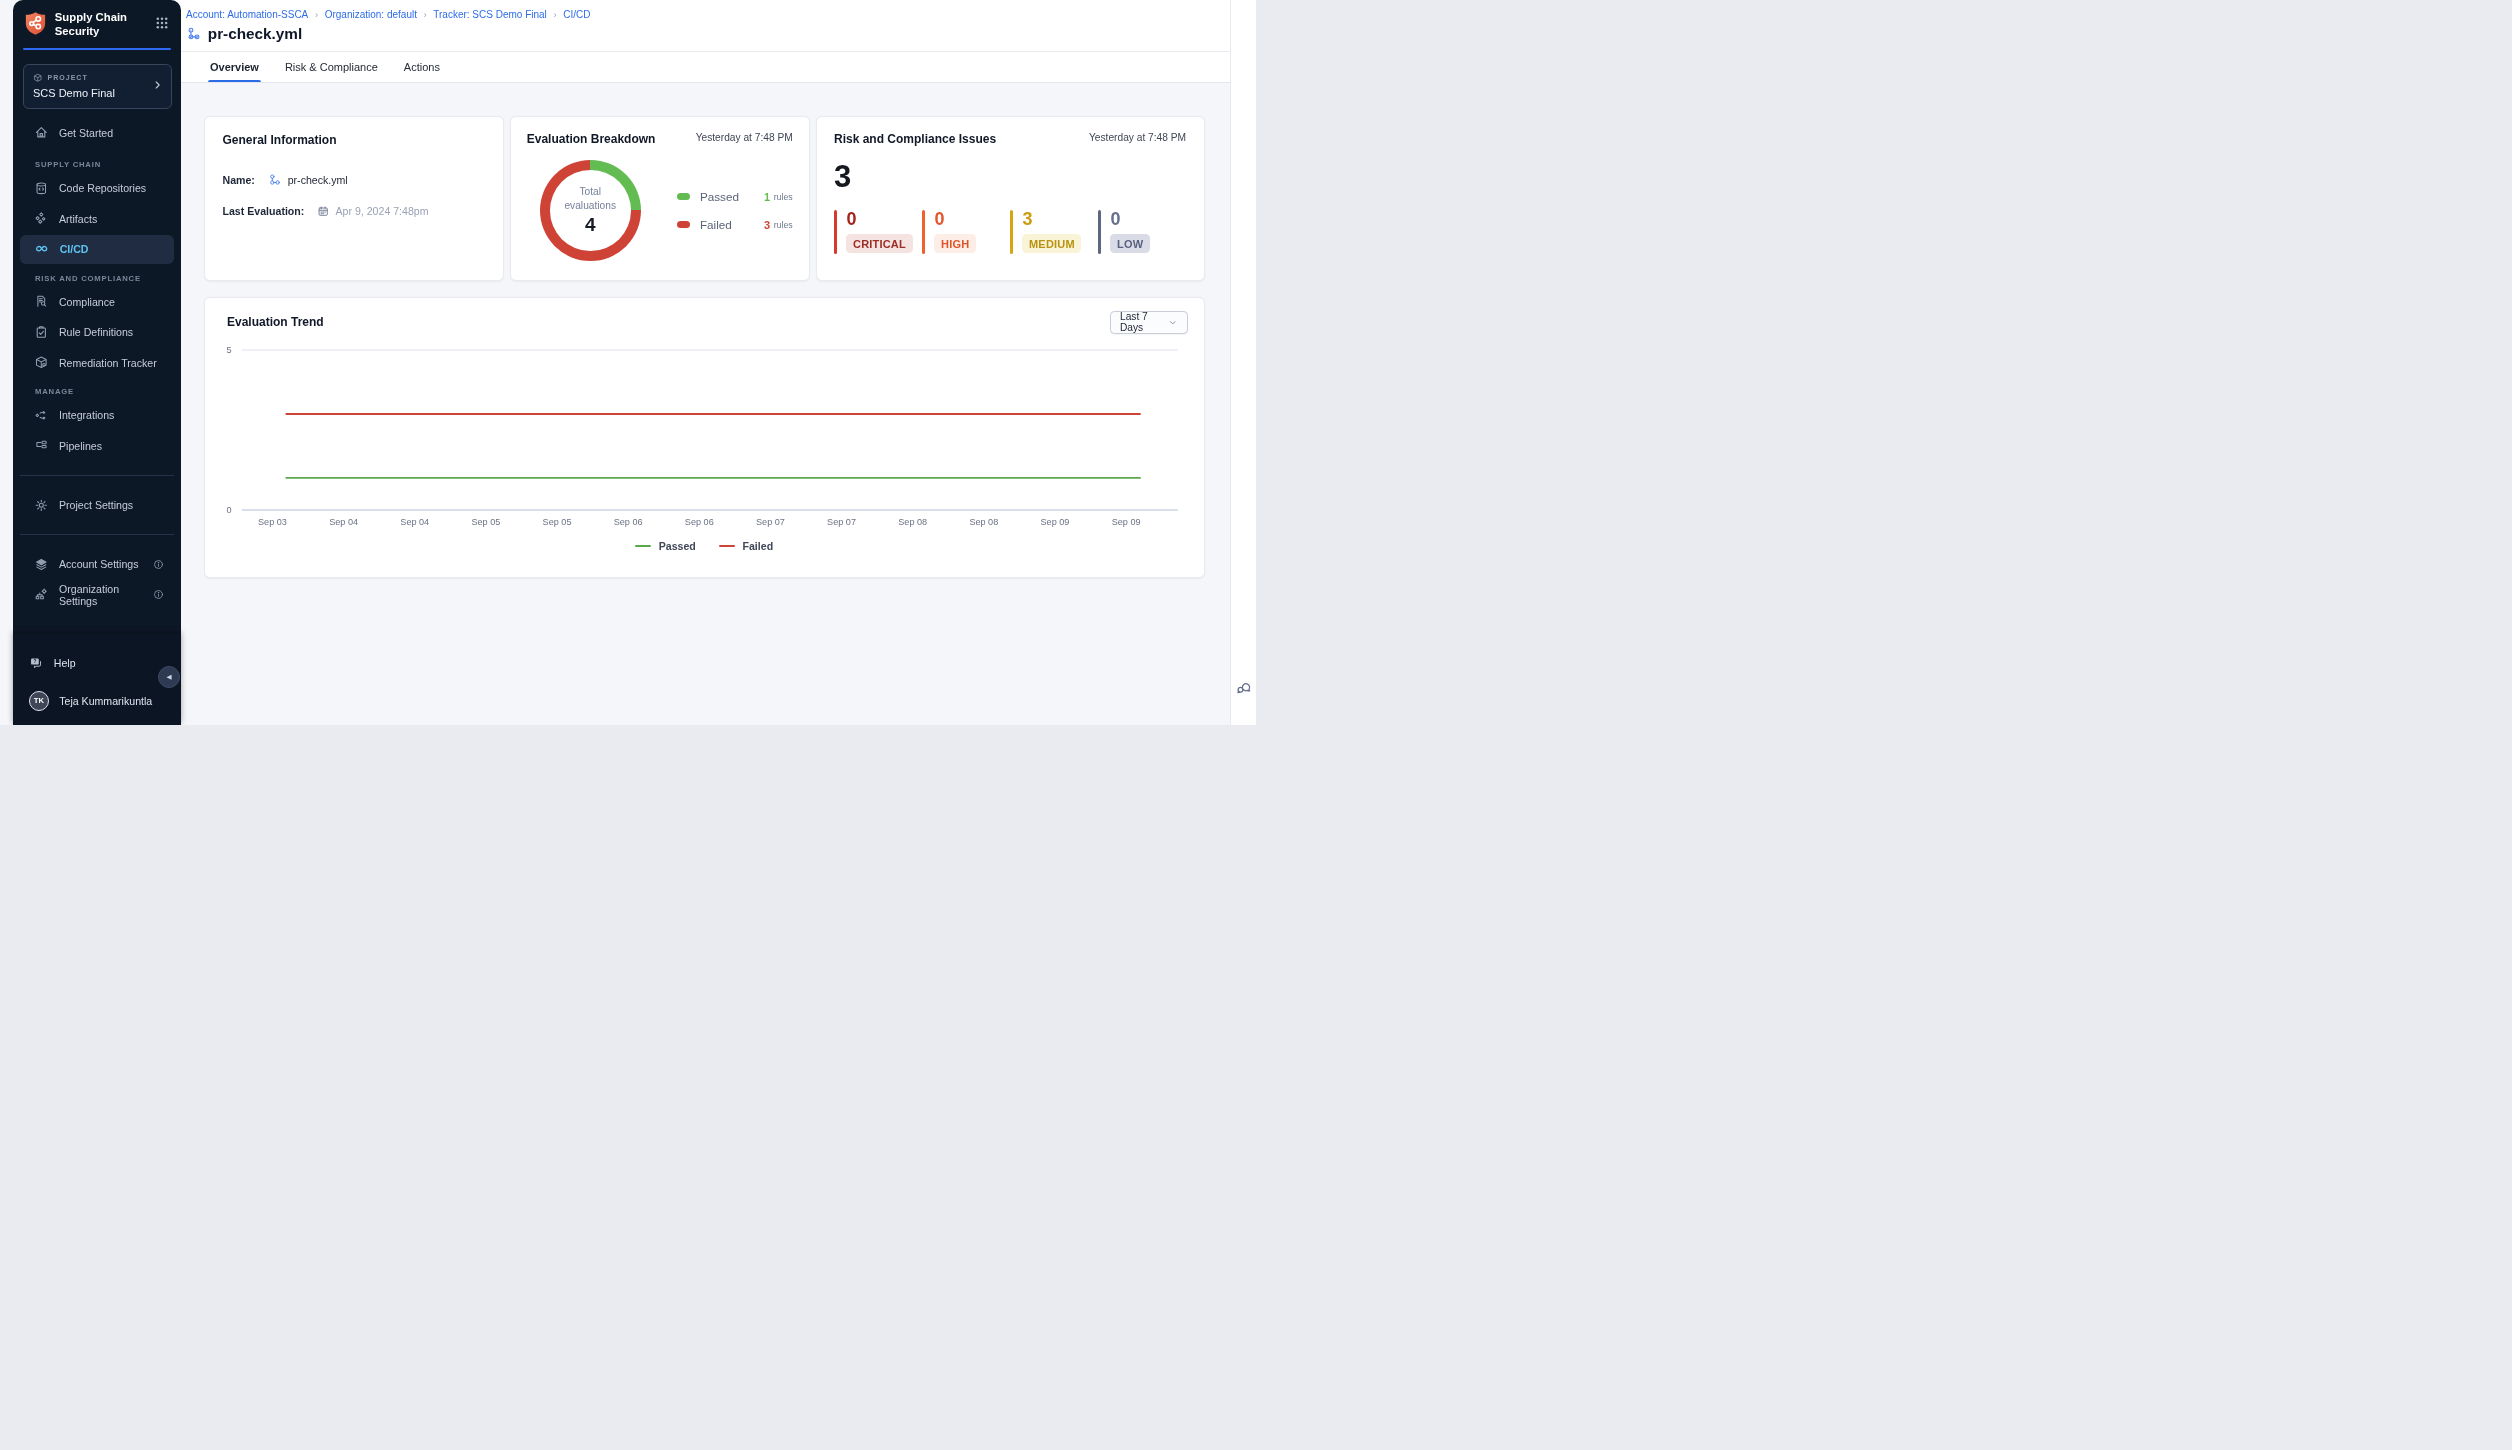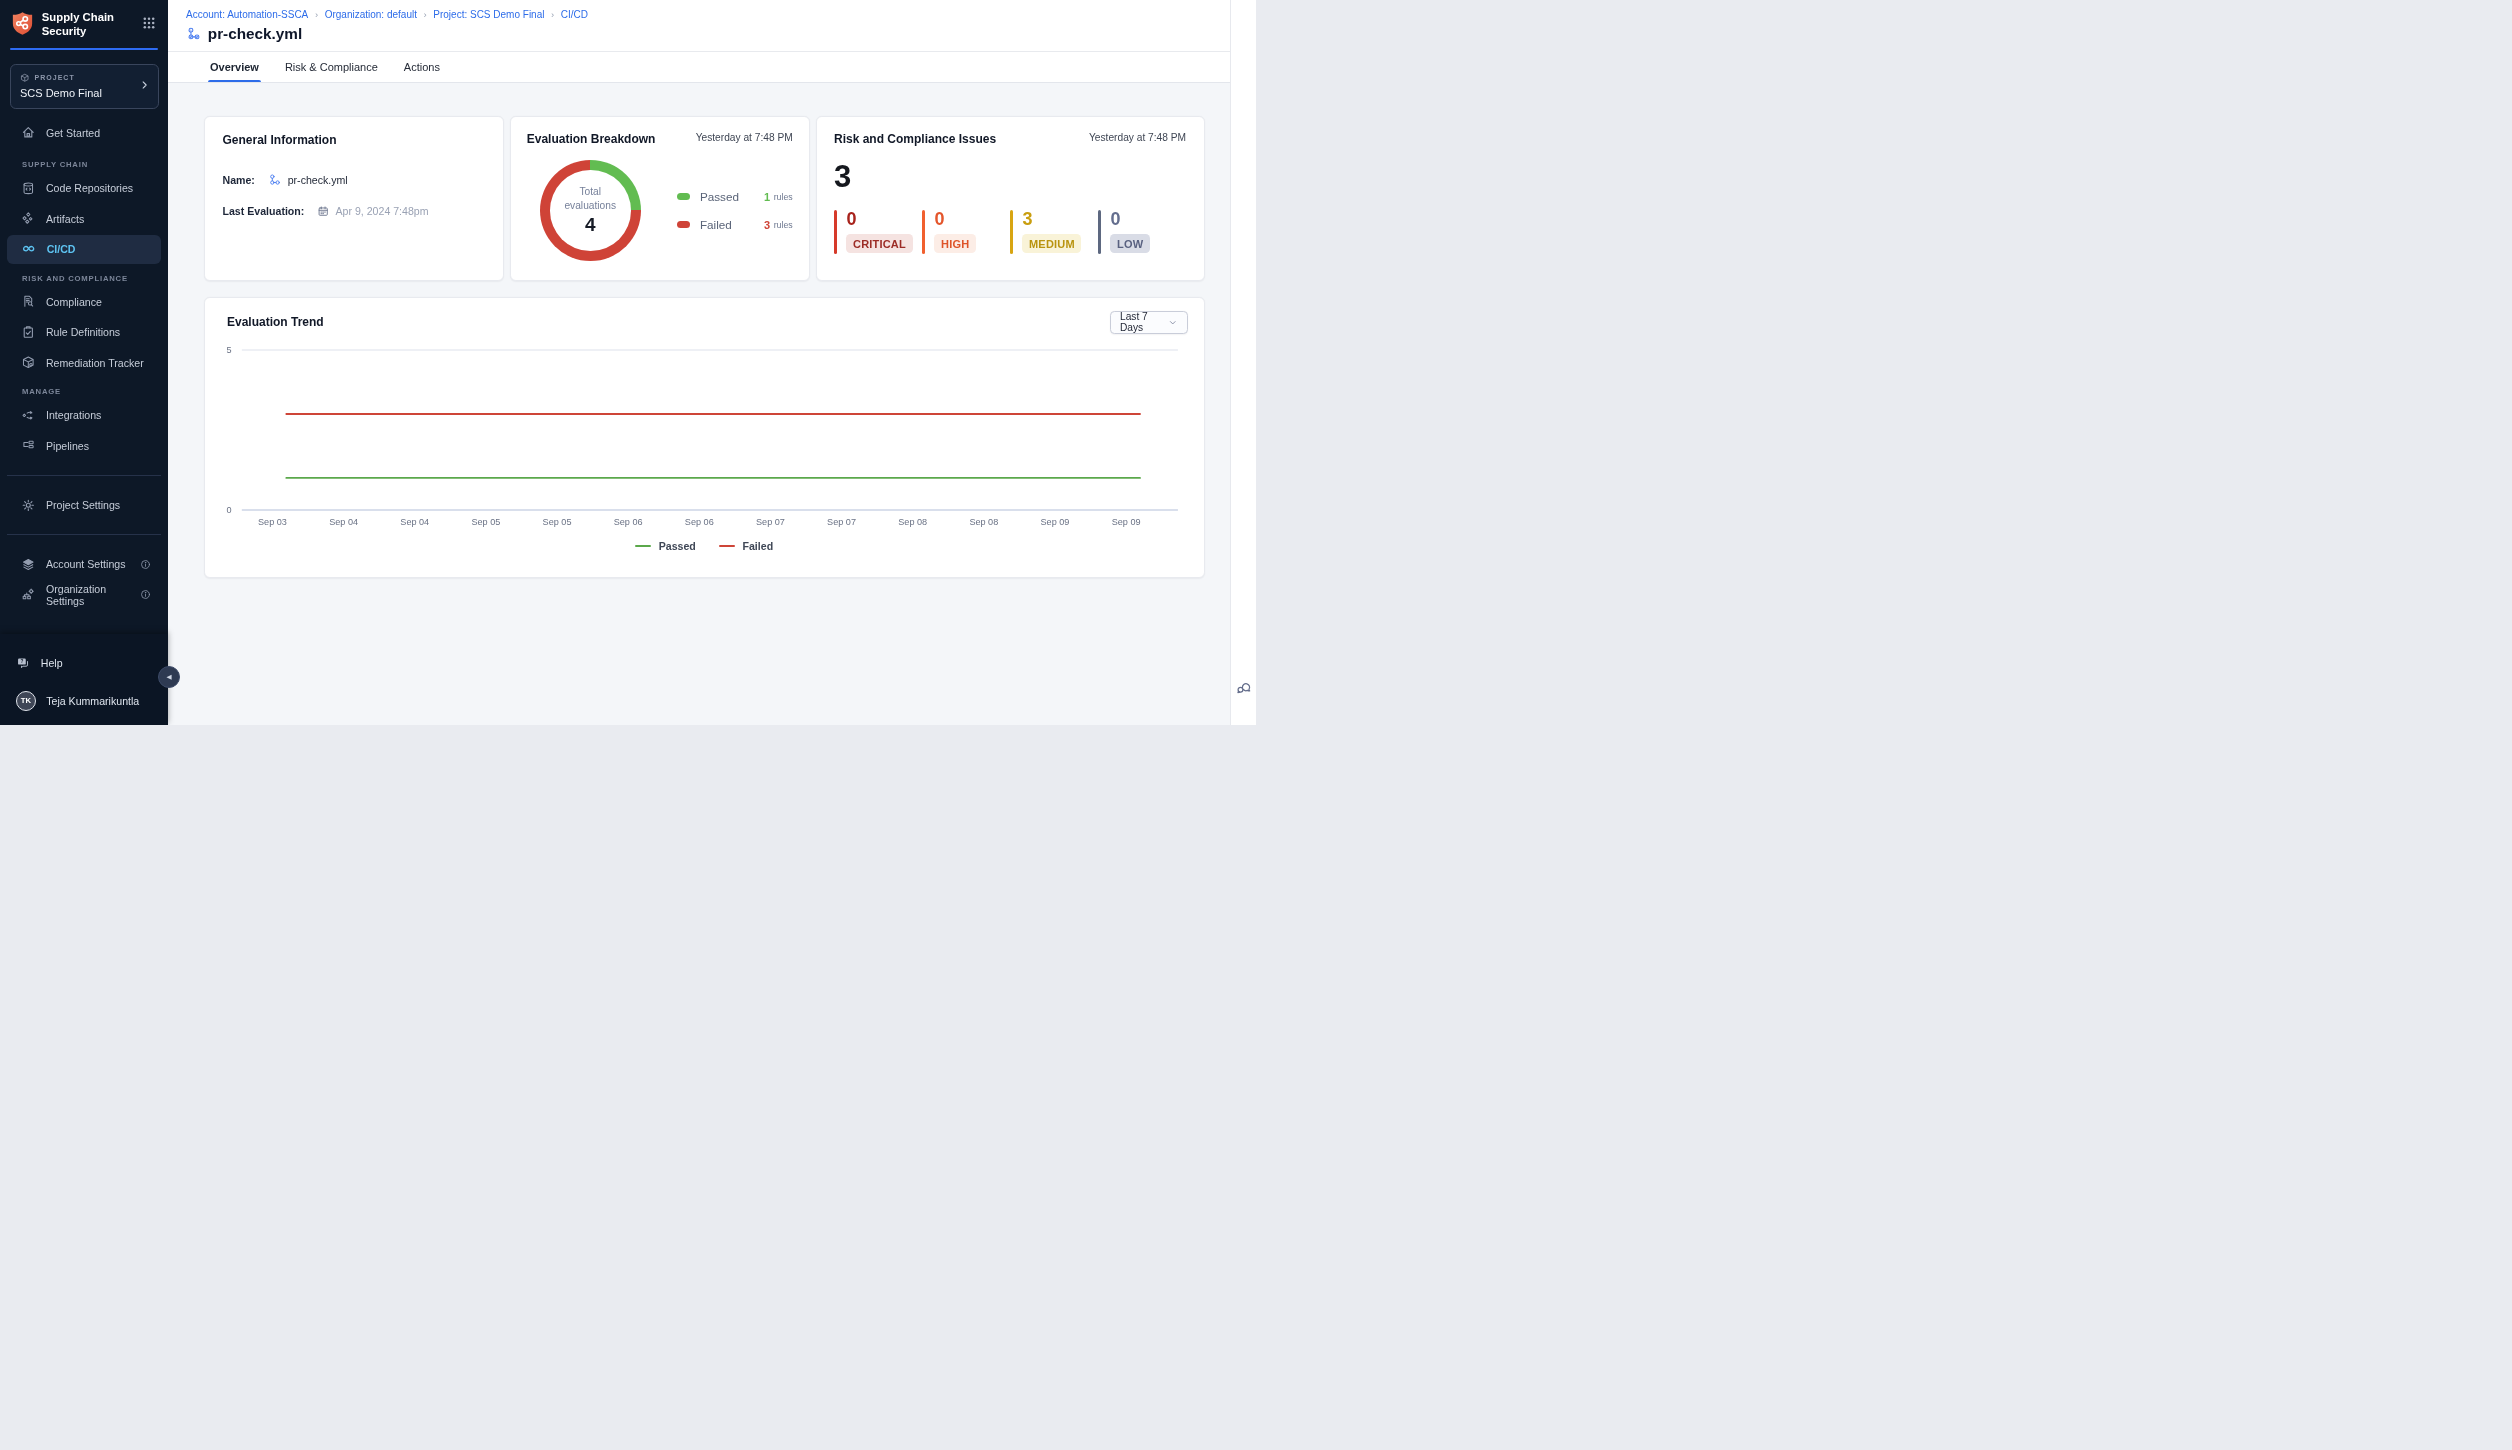--- a/index.html
+++ b/index.html
@@ -1,21 +1,21 @@
 <!DOCTYPE html>
 <html style="font-size:11.7px"><head>
 <meta charset="utf-8">
 <style>
   * { box-sizing: border-box; margin: 0; padding: 0; }
   html,body { background:#e9ebf0; }
   body { font-family: "Liberation Sans", "DejaVu Sans", sans-serif; }
   .page { position:relative; width:1256px; height:725px; background:#f4f6f9; overflow:hidden; }
 
   
-  .sidebar { position:absolute; left:0; top:0; width:168px; height:725px; background:#0d1827; color:#c7cfdc; z-index:3; }
+  .sidebar { position:absolute; left:13px; top:0; width:168px; height:725px; background:#0d1827; color:#c7cfdc; z-index:3;border-radius:10px; }
   .sb-header { display:flex; align-items:flex-start; padding:11px 10.2px 7.3px 9.5px; position:relative; }
   .sb-logo { flex:0 0 auto; }
   .sb-title { margin-left:7.3px; font-size:11.3px; font-weight:700; color:#ffffff; line-height:1.22; width:82px; }
   .grid-icon { position:absolute; right:11.7px; top:16px; color:#aab2c2; cursor:pointer; }
   .sb-accent { height:2.2px; background:#2e6bf2; border-radius:1.5px; margin:1.5px 10.2px 0 9.5px; }
   .project-card { margin:14px 9.5px 0 9.5px; border:0.7px solid #39455c; background:#121f32; border-radius:5.8px; padding:8px 8.8px 8.8px 9.5px; position:relative; cursor:pointer; }
   .project-eyebrow { display:flex; align-items:center; gap:5.1px; color:#8d97ab; font-size:7px; font-weight:700; letter-spacing:1px; }
   .project-name { margin-top:4.4px; font-size:11px; color:#eef2f8; }
   .project-chevron { position:absolute; right:7.3px; top:50%; transform:translateY(-50%); color:#cdd5e2; }
 
@@ -332,21 +332,21 @@
     <span>◀</span>
   </div>
 
   <div class="main">
     <header class="topbar">
       <div class="breadcrumb">
         <span class="crumb">Account: Automation-SSCA</span>
         <span class="crumb-sep">›</span>
         <span class="crumb">Organization: default</span>
         <span class="crumb-sep">›</span>
-        <span class="crumb">Project: SCS Demo Final</span>
+        <span class="crumb">Tracker: SCS Demo Final</span>
         <span class="crumb-sep">›</span>
         <span class="crumb">CI/CD</span>
       </div>
       <div class="title-row">
         <span style="display:flex;color:#4a7df0">
           <svg width="16" height="16" viewBox="0 0 20 20" stroke="currentColor" stroke-width="1.3" fill="none" stroke-linecap="round" stroke-linejoin="round">
             <circle cx="6.2" cy="5.2" r="2.4"></circle>
               <circle cx="6.2" cy="13.6" r="2.4"></circle>
               <circle cx="13.8" cy="13.6" r="2.4"></circle>
             <path d="M6.2 7.6v3.6M8.6 13.6h2.8"></path>

